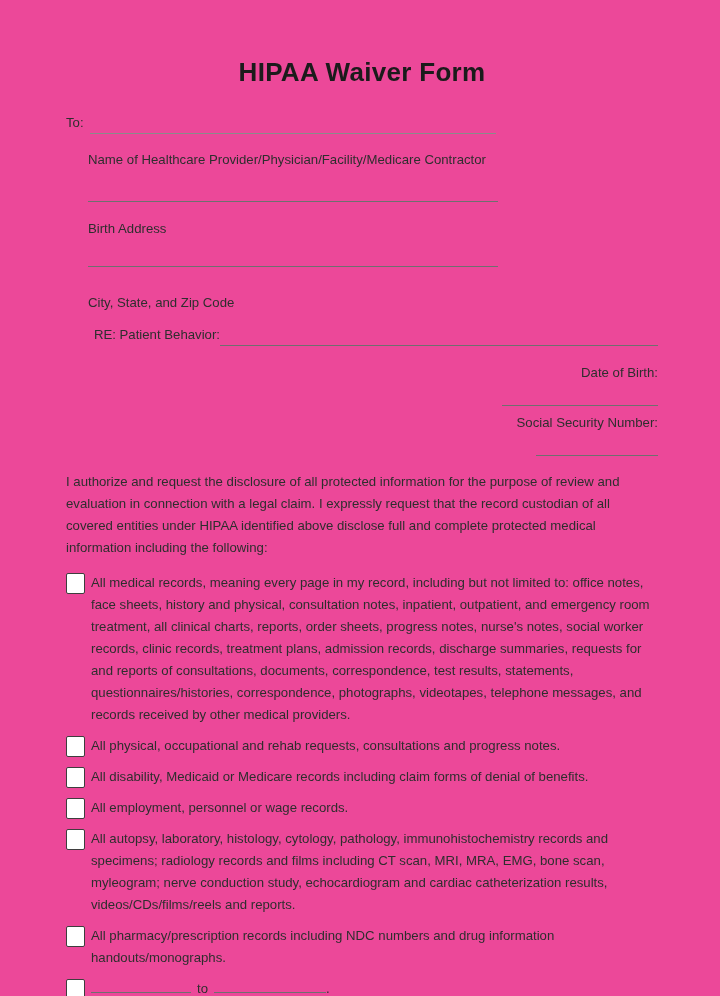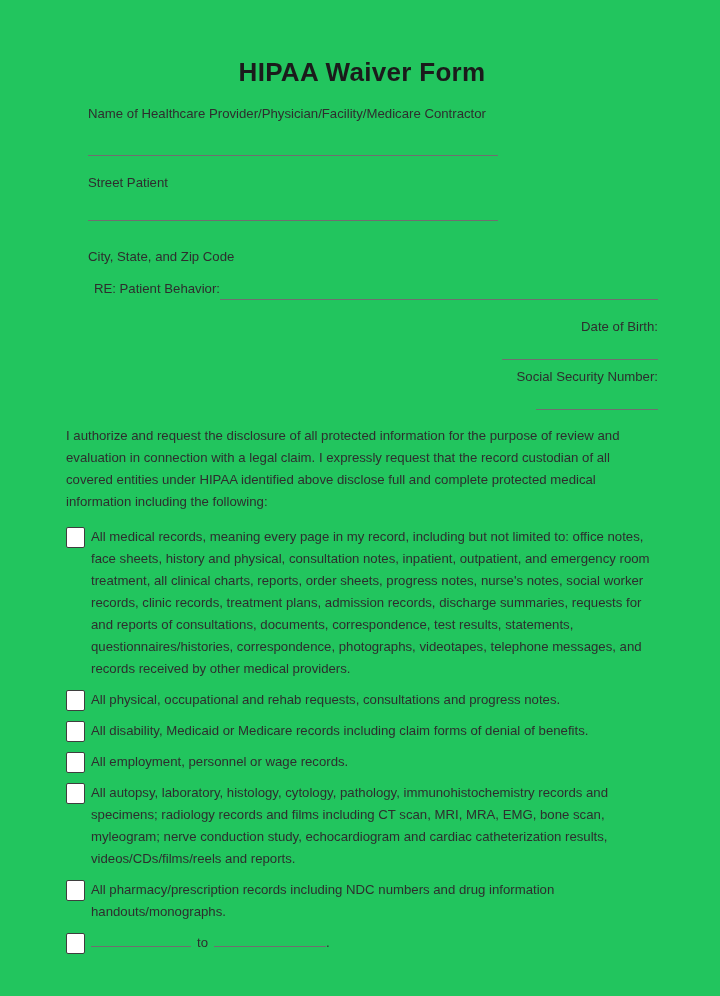--- a/index.html
+++ b/index.html
@@ -5,21 +5,21 @@
   html, body {
     margin: 0;
     padding: 0;
     background: #ffffff;
   }
   .page {
     position: relative;
     width: 720px;
     height: 996px;
     box-sizing: border-box;
-    background: #22c55e;
+    background: #ec4899;
     padding: 56px 62px 0 66px;
     overflow: hidden;
     font-family: "Liberation Sans", "DejaVu Sans", sans-serif;
     font-size: 13.2px;
     line-height: 22px;
     color: #2e2e2e;
   }
   .page-title {
     margin: 0;
     font-size: 26px;
@@ -117,24 +117,28 @@
   .period-start { width: 100px; margin-right: 6px; }
   .period-end   { width: 112px; margin-left: 6px; }
 </style>
 </head>
 <body>
 
 <div class="page">
 
   <h1 class="page-title">HIPAA Waiver Form</h1>
 
+  <div class="to-row">
+    <span>To:</span>
+    <span class="blank"></span>
+  </div>
   <div class="caption name-caption">Name of Healthcare Provider/Physician/Facility/Medicare Contractor</div>
 
   <div class="line-div addr1"></div>
-  <div class="caption street-caption">Street Patient</div>
+  <div class="caption street-caption">Birth Address</div>
 
   <div class="line-div addr2"></div>
   <div class="caption city-caption">City, State, and Zip Code</div>
 
   <div class="re-row">
     <span>RE: Patient Behavior:</span>
     <span class="blank"></span>
   </div>
 
   <div class="dob-row">

